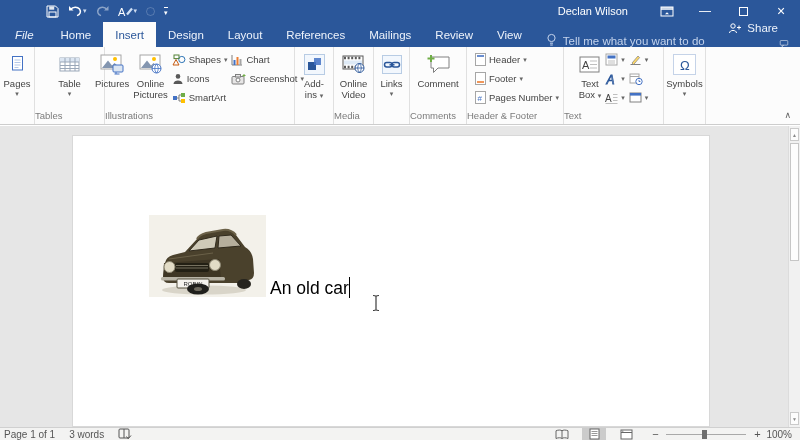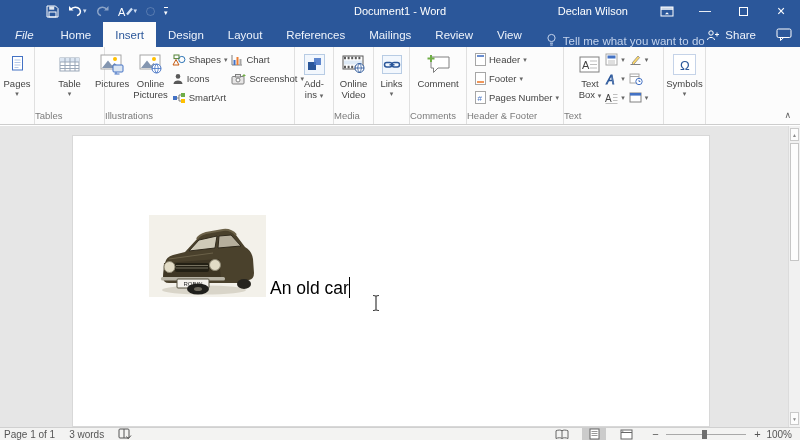--- a/index.html
+++ b/index.html
@@ -23,21 +23,21 @@
   .maxbox { width:9px; height:9px; border:1px solid #fff; }
   .closebtn { font-size:14px; }
 
   
   .tabrow { position:absolute; top:22px; left:0; right:0; height:25px; background:#2b579a;
     display:flex; align-items:stretch; color:#eef3fb; font-size:11.5px; }
   .tab { display:flex; align-items:center; padding:0 12px; white-space:nowrap; }
   .tab.file { padding:0 15px;font-style:italic; }
   .tab.active { background:#fcfcfc; color:#2b579a; }
   .tellme { display:flex; align-items:flex-end; gap:6px; margin-left:12px; color:#c4d3ec; white-space:nowrap; }
-  .tr-right { margin-left:auto; display:flex; align-items:center; gap:6px; padding-right:8px; }
+  .tr-right { margin-left:auto; display:flex; align-items:flex-end; gap:6px; padding-right:8px;flex-direction:column; }
   .share-w { display:flex; align-items:center; gap:5px; margin-right:14px; }
 
   
   .ribbon { position:absolute; top:47px; left:0; right:0; height:78px; background:#fcfcfc;
     border-bottom:1px solid #cdcdcd; display:flex; color:#444; }
   .grp { display:flex; flex-direction:column; border-right:1px solid #e0e0e0; flex-shrink:0; }
   .grp-body { height:63px; display:flex; align-items:flex-start; justify-content:center; padding:1px 1px 0; }
   .grp-label { height:14px; line-height:12px; font-size:9.5px; color:#7b7b7b; text-align:left; white-space:nowrap; overflow:hidden; }
   .bigbtn { height:62px; display:flex; flex-direction:column; align-items:center; padding:3px 2px 0; font-size:9.5px; flex-shrink:0; }
   .bigbtn .ic { height:27px; display:flex; align-items:center; justify-content:center; }
@@ -110,21 +110,20 @@
           </svg>
         <span class="qat-caret">▾</span>
       </span>
       <span class="qat-item dim">
           <span class="qat-circle"></span>
         </span>
       <span class="qat-item">
           <span class="qat-custom">▾</span>
         </span>
     </div>
-    <div class="tb-title">Document1 - Word</div>
     <div class="tb-right">
       <span class="tb-user">Declan Wilson</span>
       <span class="winbtn">
         <svg width="14" height="11" viewBox="0 0 14 11">
             <rect x="1" y="1" width="12" height="9" fill="none" stroke="#fff"></rect>
             <rect x="1" y="1" width="12" height="3" fill="#fff" opacity=".75"></rect>
             <path d="M5 8.2 L7 6.2 L9 8.2 z" fill="#fff"></path>
           </svg>
       </span>
       <span class="winbtn">—</span>

